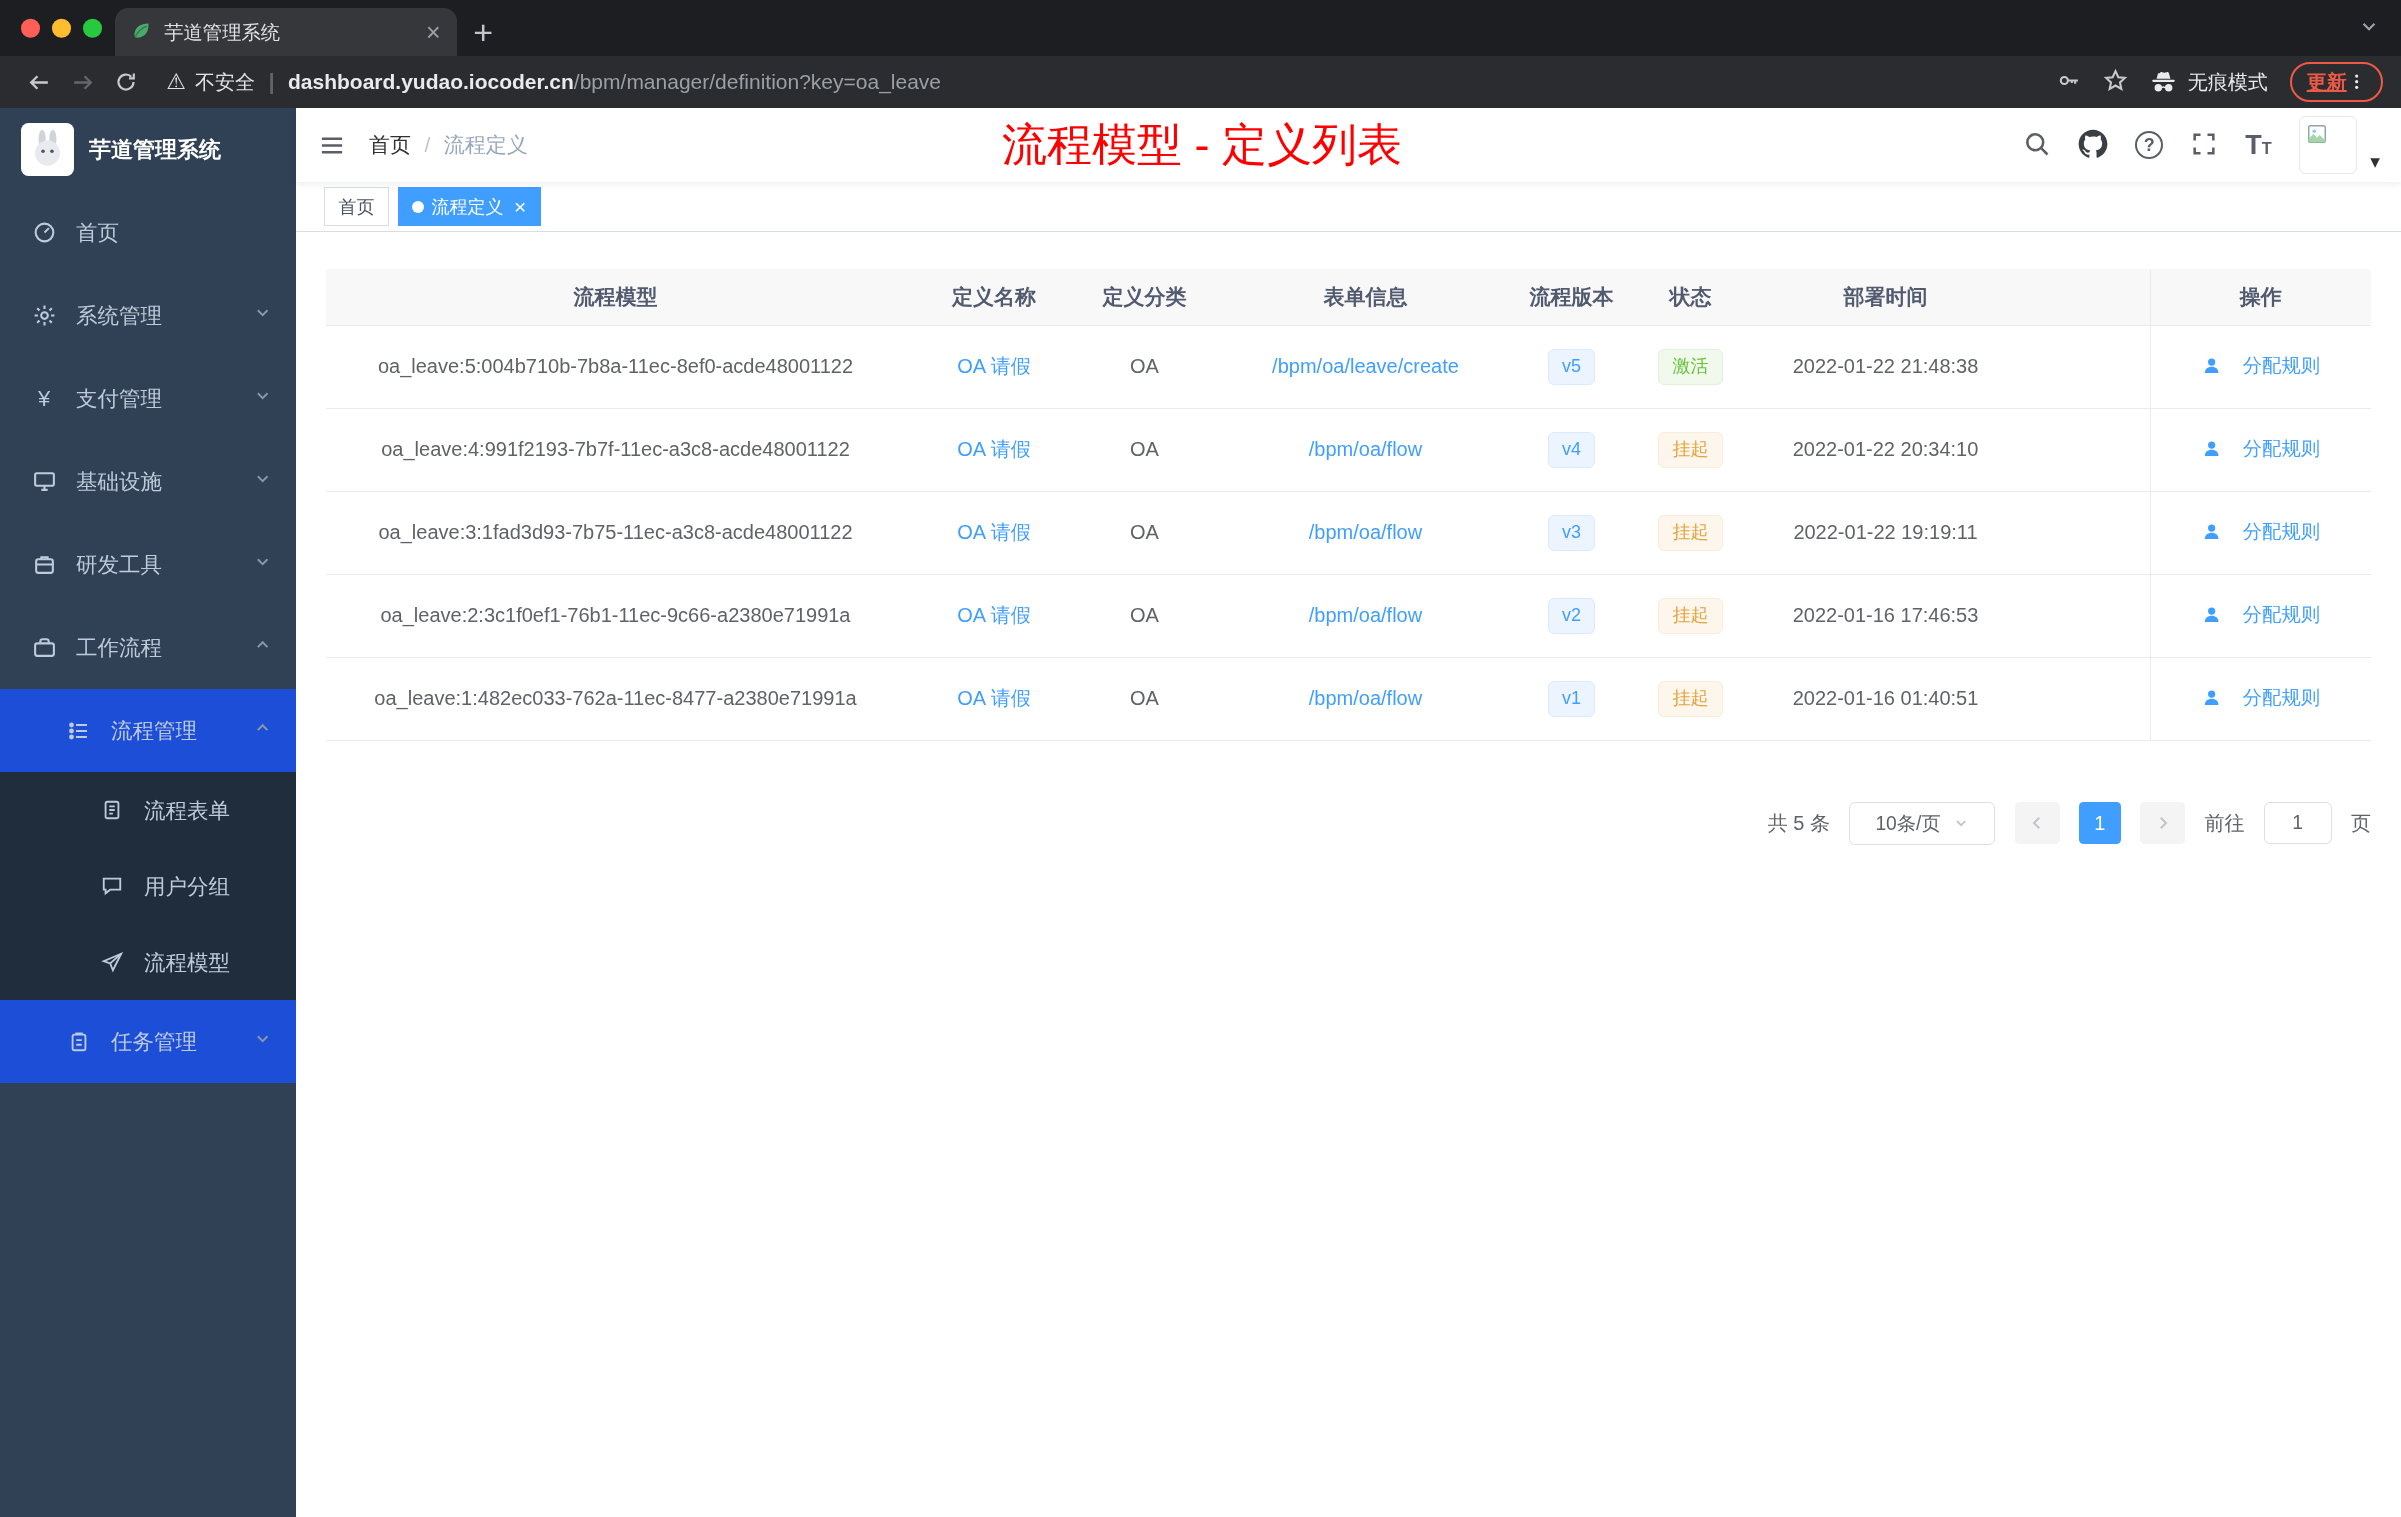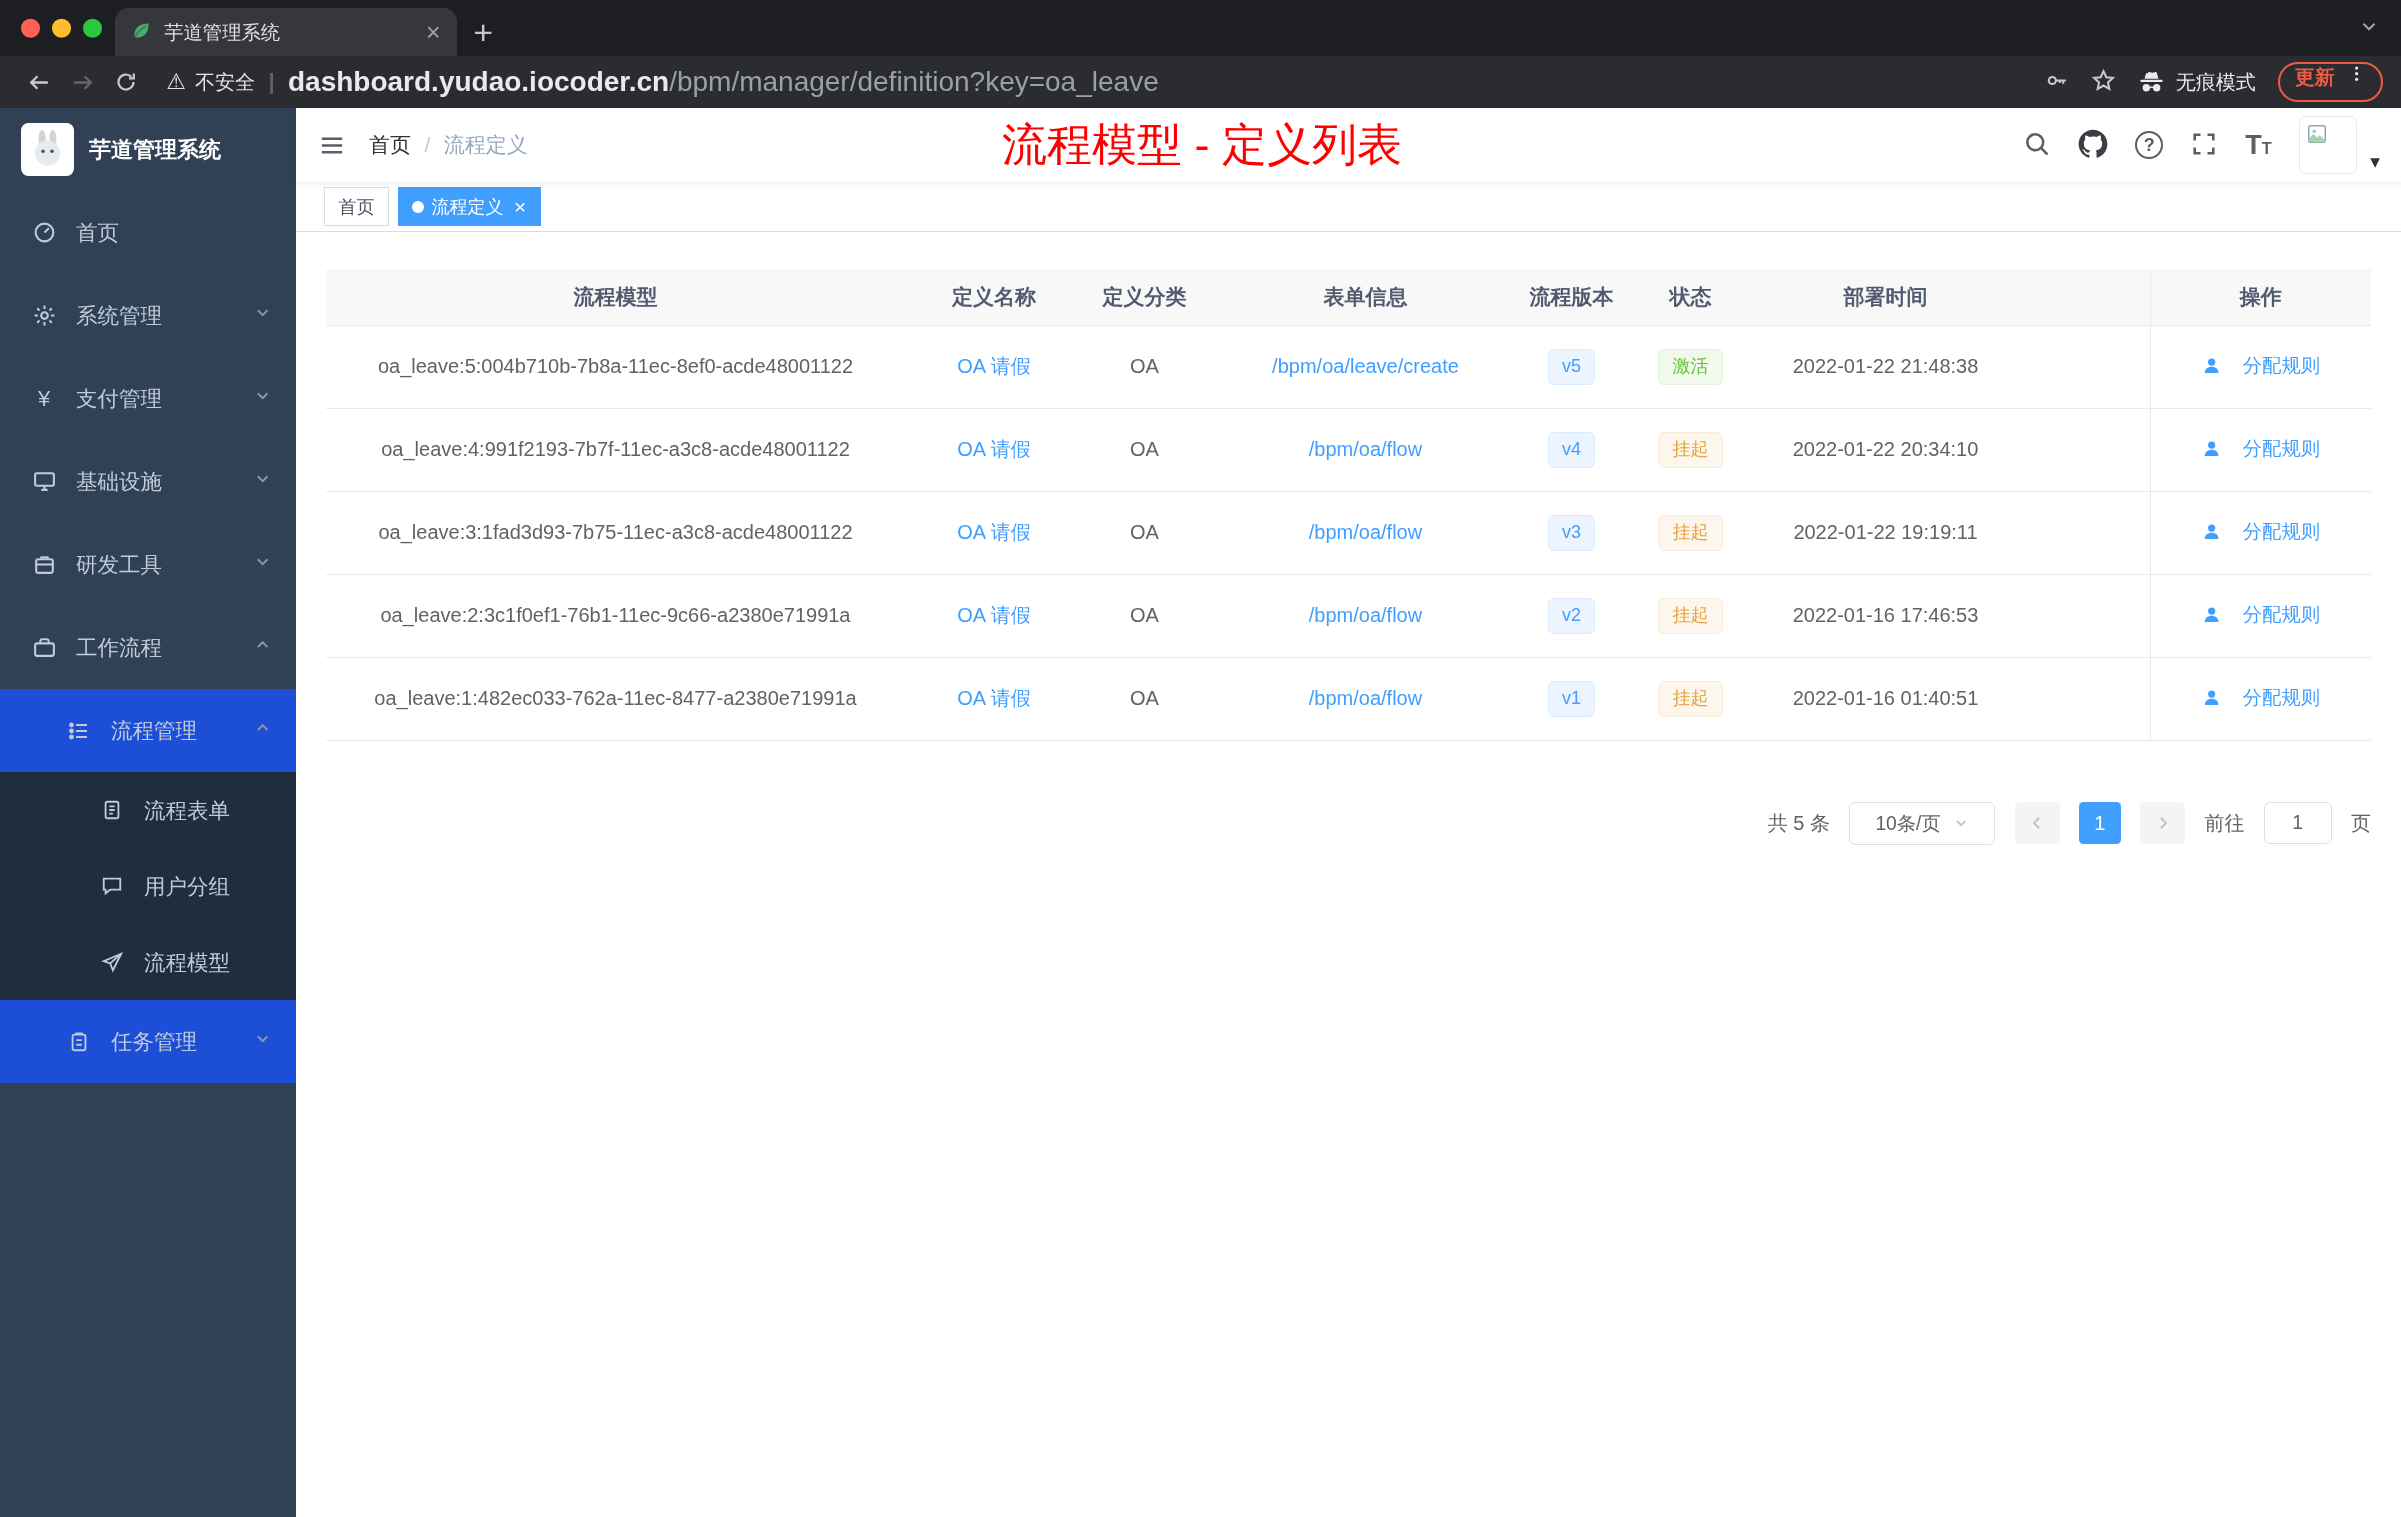--- a/index.html
+++ b/index.html
@@ -16,27 +16,27 @@
   .tab-title { flex: 1; color: #dfe1e5; font-size: 19.3px; white-space: nowrap; overflow: hidden; }
   .tab-close { color: #9aa0a6; font-size: 25px; line-height: 1; }
   .newtab { color: #c2c5c9; font-size: 34px; line-height: 1; margin: 0 0 7.4px 16.3px; }
   .strip-chevron { position: absolute; right: 21px; top: 50%; transform: translateY(-50%); }
 
   .toolbar { height: 52px; background: #2b2c30; display: flex; align-items: center; padding: 0 18px; }
   .nav-ic { width: 43px; display: flex; justify-content: center; align-items: center; }
   .sec-chip { display: flex; align-items: center; gap: 9px; margin-left: 19.3px; color: #dfe1e5; font-size: 20px; }
   .warn-glyph { color: #dfe1e5; font-size: 22px; }
   .chip-sep { color: #5f6368; margin: 0 13.4px; font-size: 22px; font-weight: bold; }
-  .url { font-size: 28px; white-space: nowrap; }
+  .url { font-size: 21px; white-space: nowrap; }
   .url .domain { color: #e8eaed; font-weight: bold; }
   .url .path { color: #9aa0a6; }
   .toolbar-right { margin-left: auto; display: flex; align-items: center; gap: 22px; }
   .incog { display: flex; align-items: center; gap: 10.4px; color: #e8eaed; font-size: 20px; }
-  .update-pill { display: flex; align-items: flex-start; gap: 12px; border: 2.2px solid #ef5a47; border-radius: 21px;
-                 height: 40px; padding: 0 15px; color: #ef5a47; font-size: 20px; font-weight: bold; }
+  .update-pill { display: flex; align-items: center; border: 2.2px solid #ef5a47; border-radius: 21px;
+                 height: 40px; padding: 0 15px; color: #ef5a47; font-size: 20px; font-weight: bold; text-decoration: underline; }
 
   
   .app { display: flex; height: 1409px; }
 
   .sidebar { width: 296px; background: #304156; flex-shrink: 0; }
   .logo-row { height: 83px; display: flex; align-items: center; gap: 15px; padding-left: 21px; }
   .logo-box { width: 53px; height: 53px; background: #fff; border-radius: 7.4px; display: flex;
               align-items: center; justify-content: center; overflow: hidden; }
   .logo-title { color: #fff; font-size: 22px; font-weight: bold; }
   .m-item { height: 83px; display: flex; align-items: center; gap: 18px; color: #bfcbd9; font-size: 21.5px;

